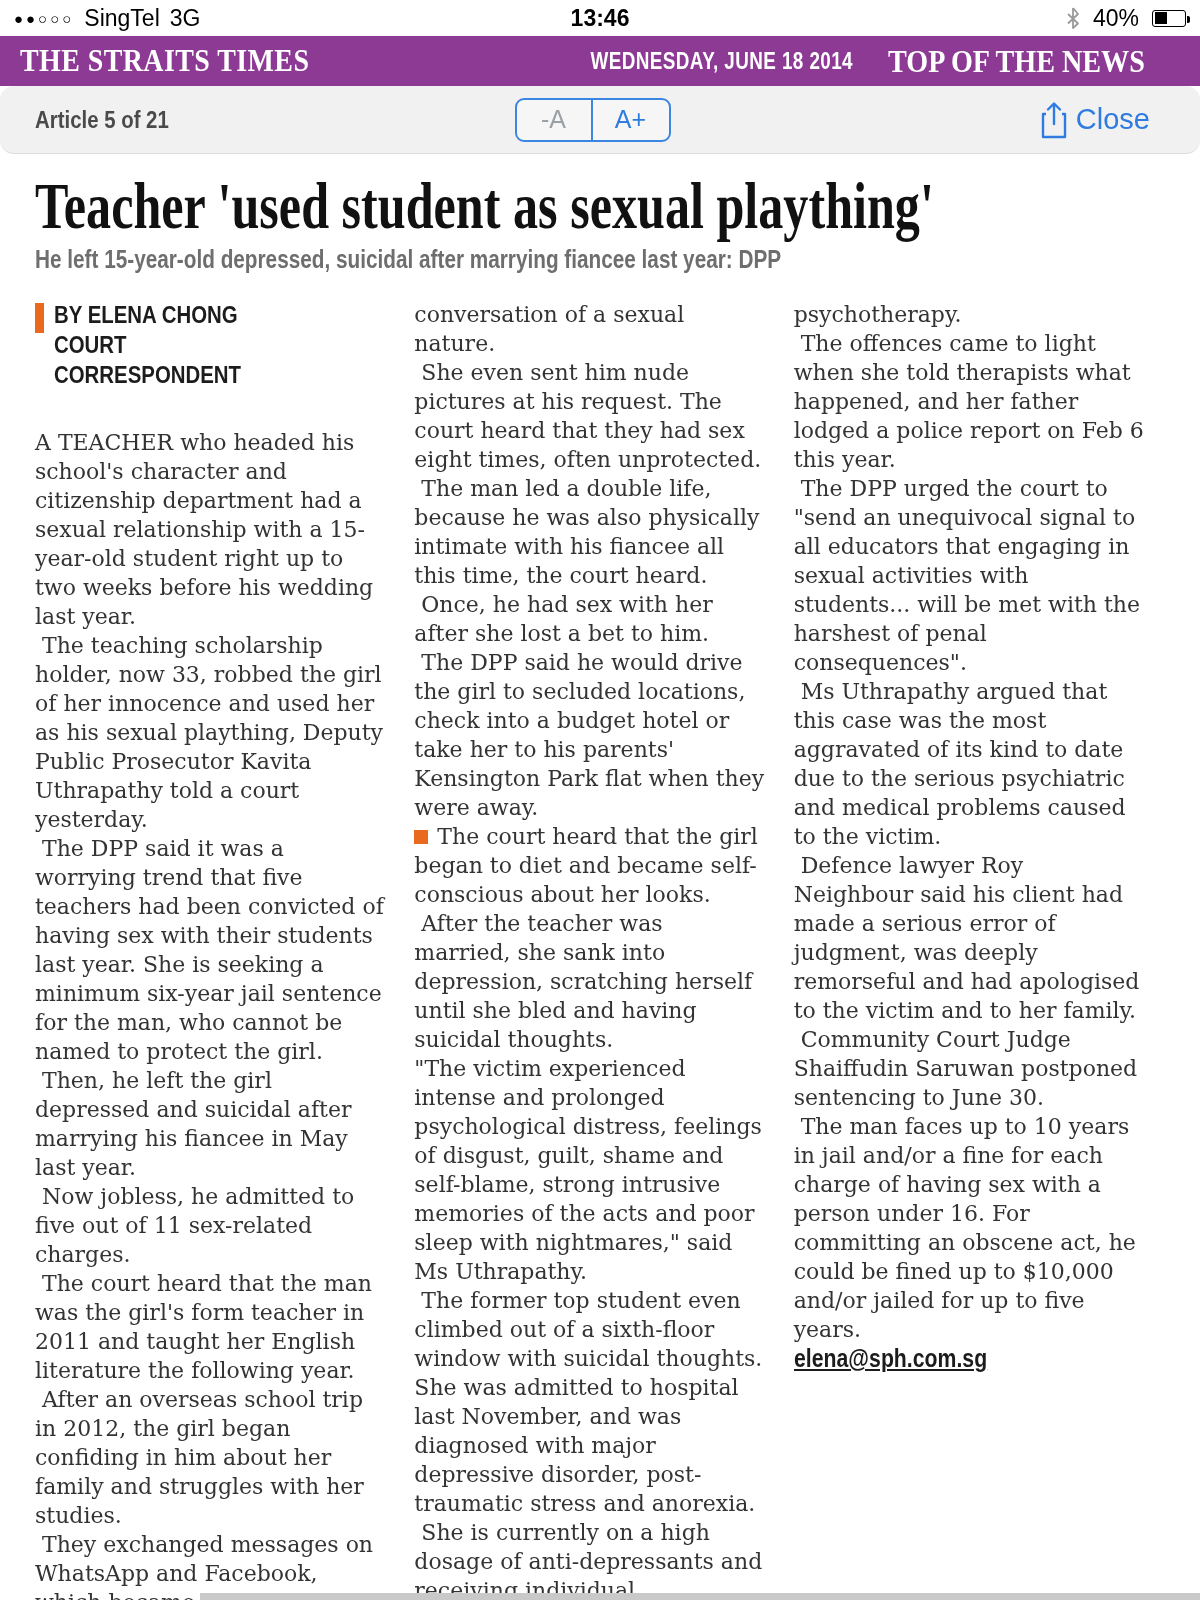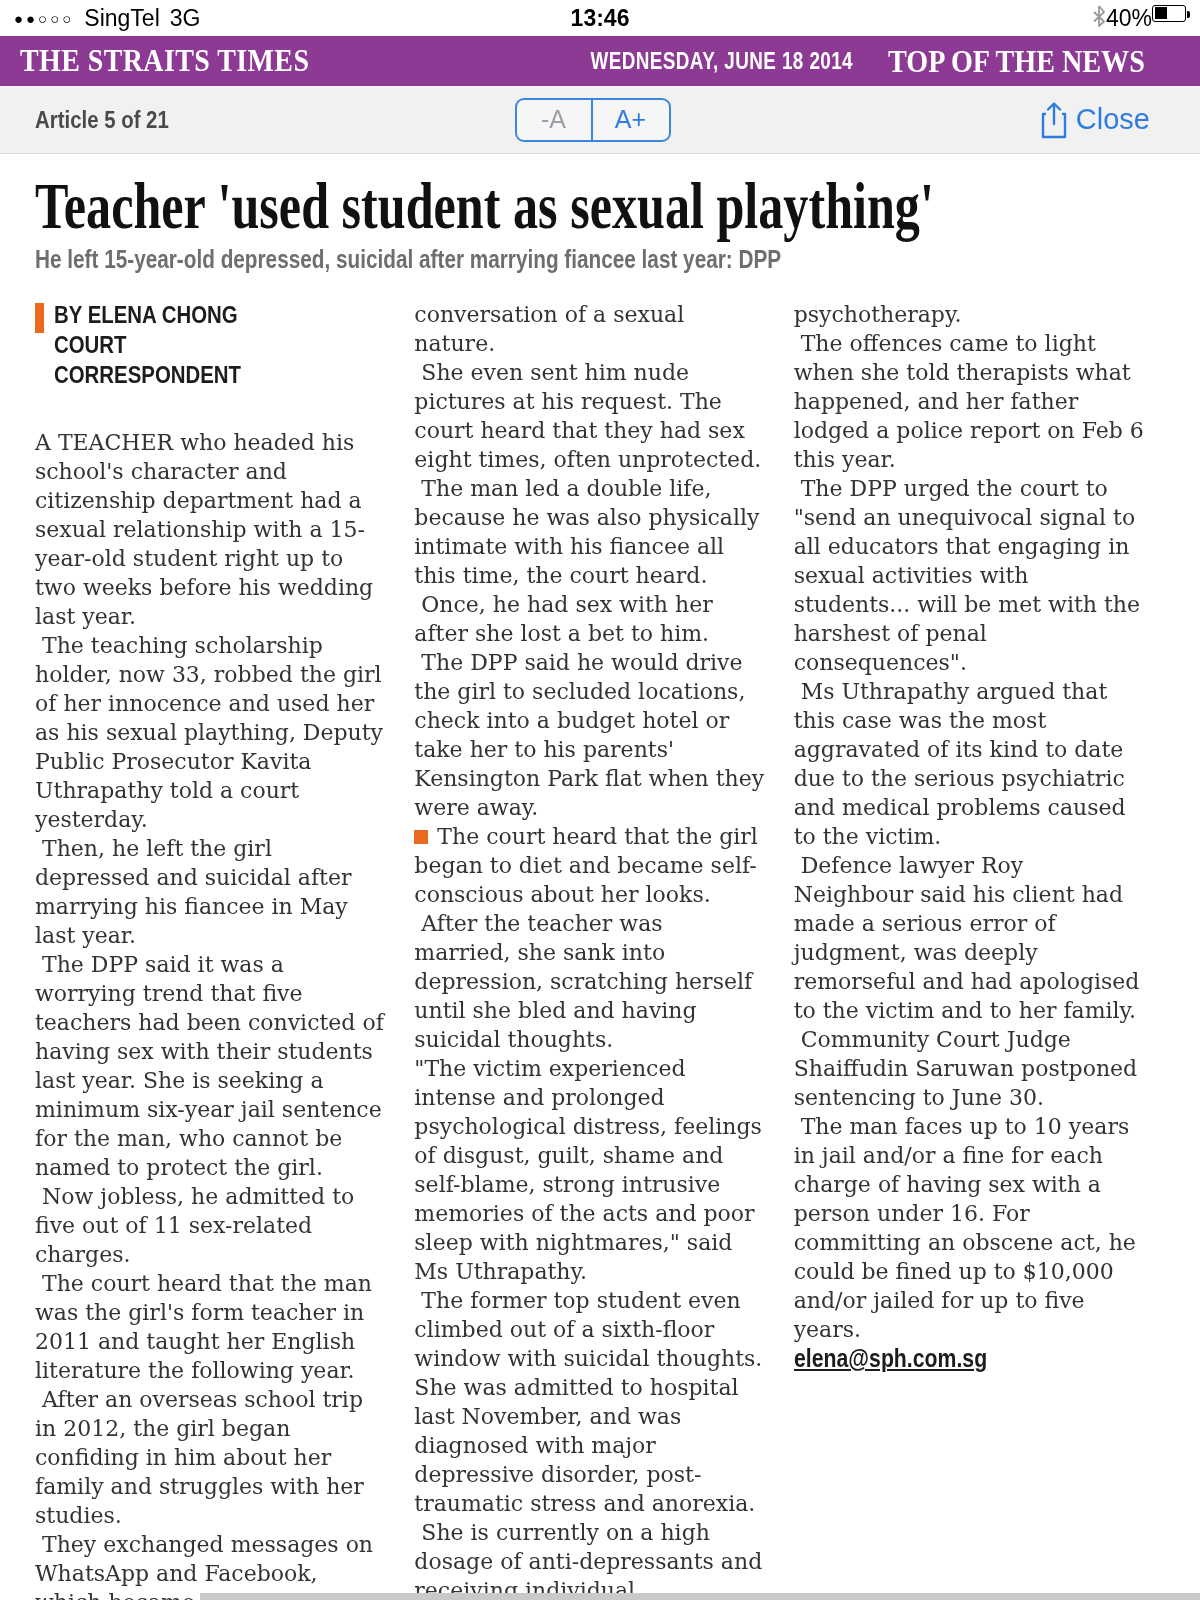--- a/index.html
+++ b/index.html
@@ -14,21 +14,21 @@
   
   .status-bar {
     height:36px; background:#ffffff; display:flex; align-items:center;
     padding:0 14px; font-size:23px; color:#000;
   }
   .sb-left { display:flex; align-items:center; gap:10px; flex:1; }
   .signal-dots { font-size:15px; letter-spacing:3px; color:#000; }
   .carrier { font-size:23px; }
   .network { font-size:23px; }
   .sb-center { font-weight:bold; font-size:23px; }
-  .sb-right { flex:1; display:flex; align-items:flex-start; justify-content:flex-end; gap:0; }
+  .sb-right { flex:1; display:flex; align-items:center; justify-content:flex-end; gap:13px; }
   .bt-icon { width:14px; height:22px; }
   .battery-body {
     position:relative; width:34px; height:17px; border:1.5px solid #000;
     border-radius:3px; display:inline-block;
   }
   .battery-fill { position:absolute; left:1.5px; top:1.5px; bottom:1.5px; width:40%; background:#000; }
   .battery-nub { position:absolute; right:-5px; top:5px; width:3px; height:7px; background:#000; border-radius:0 2px 2px 0; }
 
   
   .masthead-bar {
@@ -46,21 +46,21 @@
     display:inline-block; transform:scaleX(0.82); transform-origin:100% 50%; white-space:nowrap;
   }
   .masthead-section {
     font-family:"Liberation Serif", serif; font-weight:bold; font-size:32px;
     display:inline-block; transform:scaleX(0.88); transform-origin:100% 50%; white-space:nowrap;
   }
 
   
   .toolbar {
     height:68px; background:#f2f1f2; border-bottom:1px solid #dcdcdc;
-    display:flex; align-items:center; padding:0 50px 0 35px;
+    display:flex; align-items:center; padding:0 50px 0 35px;border-radius:14px;
   }
   .article-counter {
     flex:1; font-weight:bold; font-size:24px; color:#4a4a4a;
     display:inline-block; transform:scaleX(0.85); transform-origin:0 50%; white-space:nowrap;
   }
   .seg-control {
     display:flex; border:2px solid #3b86e0; border-radius:9px; overflow:hidden;
     height:44px; background:#f6f6f6;
   }
   .seg-btn {
@@ -170,22 +170,22 @@
 
     <div class="columns">
 
       <div class="column">
         <div class="byline">
           <span class="byline-bar"></span>
           <span class="byline-text">BY ELENA CHONG COURT CORRESPONDENT</span>
         </div>
         <p class="para">A TEACHER who headed his school's character and citizenship department had a sexual relationship with a 15-year-old student right up to two weeks before his wedding last year.</p>
         <p class="para"> The teaching scholarship holder, now 33, robbed the girl of her innocence and used her as his sexual plaything, Deputy Public Prosecutor Kavita Uthrapathy told a court yesterday.</p>
+        <p class="para"> The DPP said it was a worrying trend that five teachers had been convicted of having sex with their students last year. She is seeking a minimum six-year jail sentence for the man, who cannot be named to protect the girl.</p>
         <p class="para"> Then, he left the girl depressed and suicidal after marrying his fiancee in May last year.</p>
-        <p class="para"> The DPP said it was a worrying trend that five teachers had been convicted of having sex with their students last year. She is seeking a minimum six-year jail sentence for the man, who cannot be named to protect the girl.</p>
         <p class="para"> Now jobless, he admitted to five out of 11 sex-related charges.</p>
         <p class="para"> The court heard that the man was the girl's form teacher in 2011 and taught her English literature the following year.</p>
         <p class="para"> After an overseas school trip in 2012, the girl began confiding in him about her family and struggles with her studies.</p>
         <p class="para"> They exchanged messages on WhatsApp and Facebook, which became increasingly personal, before he began engaging her in</p>
       </div>
 
       <div class="column">
         <p class="para">conversation of a sexual nature.</p>
         <p class="para"> She even sent him nude pictures at his request. The court heard that they had sex eight times, often unprotected.</p>
         <p class="para"> The man led a double life, because he was also physically intimate with his fiancee all this time, the court heard.</p>

